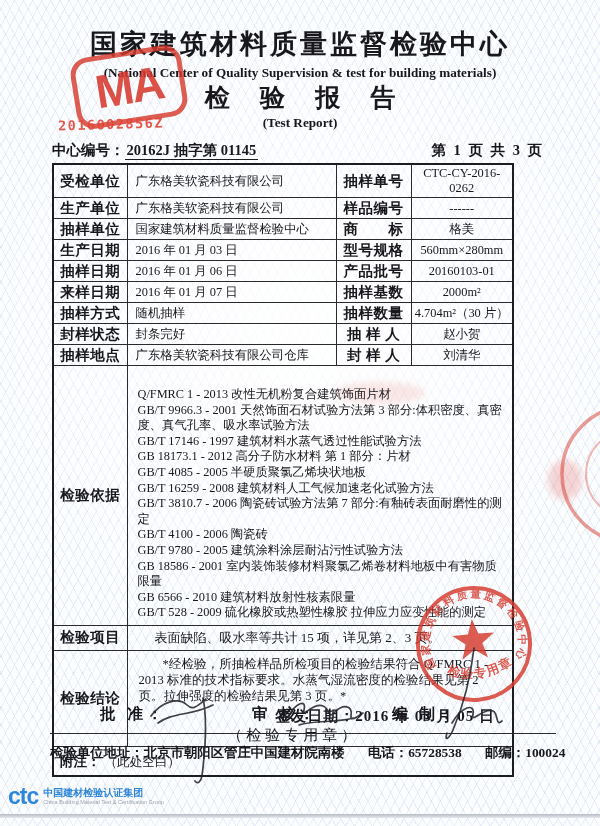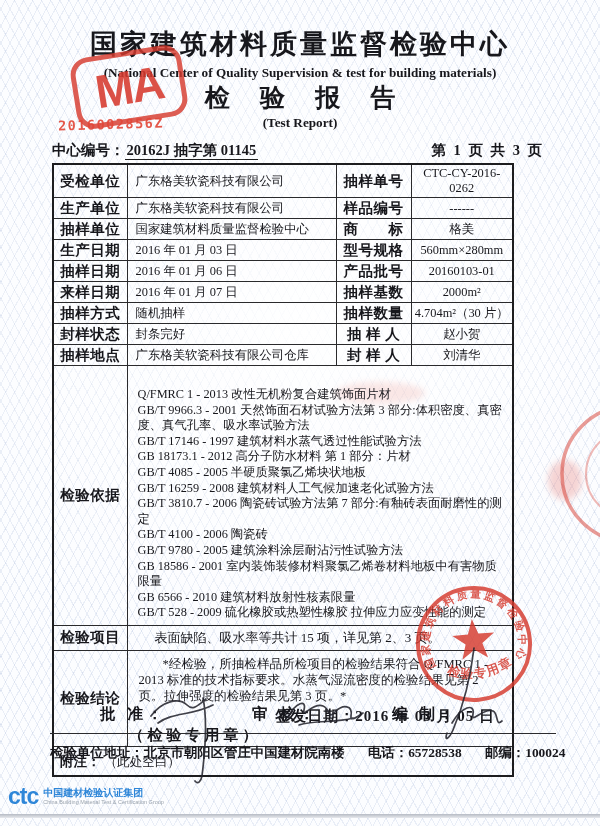--- a/index.html
+++ b/index.html
@@ -40,21 +40,21 @@
   td.v-left  { font-size:12.4px; padding:1px 4px 1px 8px; }
   td.v-center{ font-size:12.4px; text-align:center; padding:1px 2px; }
   tr.r-first td { height:30px; }
   tr.r-std   td { height:18px; }
   .basis-content { padding:20px 4px 3px 9px; font-size:12.3px; line-height:15.6px; }
   .items-text { font-size:13px; padding:2px 4px 2px 26px; }
   td.items-cell, td.concl-cell, td.remark-cell { vertical-align:top; }
   .concl-text { font-size:12.6px; line-height:16px; padding:4px 8px 0 10px; text-indent:24px; }
   .issue-row { font-size:15px; font-weight:bold; text-align:right; padding-right:16px;
     margin-top:3px; letter-spacing:1px; }
-  .seal-note { font-size:15px; font-weight:bold; text-align:left; padding-right:52px;
+  .seal-note { font-size:15px; font-weight:normal; text-align:center; padding-right:52px;
     letter-spacing:4px; }
   .remark-cell { padding:5px 6px 4px 6px; }
   .remark-label { font-size:13.5px; font-weight:bold; }
   .remark-value { font-size:12.6px; }
   
   .sign-label { position:absolute; top:704px; font-size:15.5px; font-weight:bold;
     letter-spacing:4px; z-index:2; }
   .sign-approve { left:100px; } .sign-review { left:252px; } .sign-prepare { left:392px; }
   .divider { position:absolute; left:50px; right:44px; top:733px;
     border-top:1.6px solid #2b2b2e; z-index:2; }

